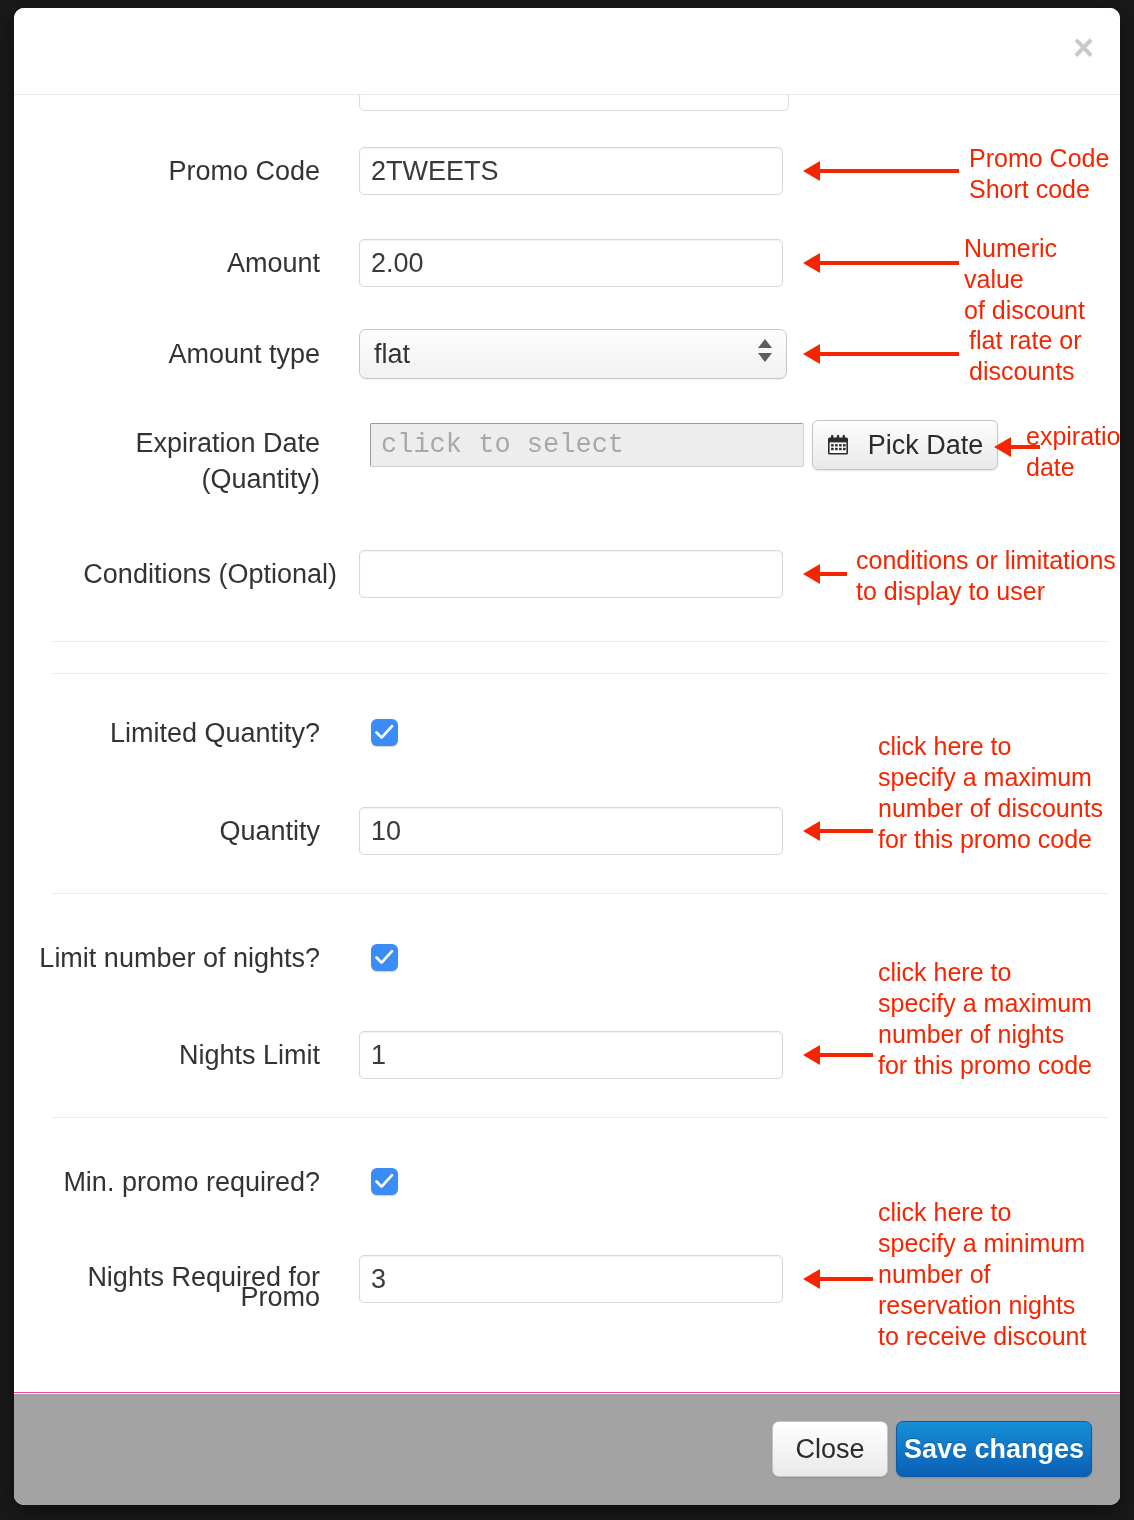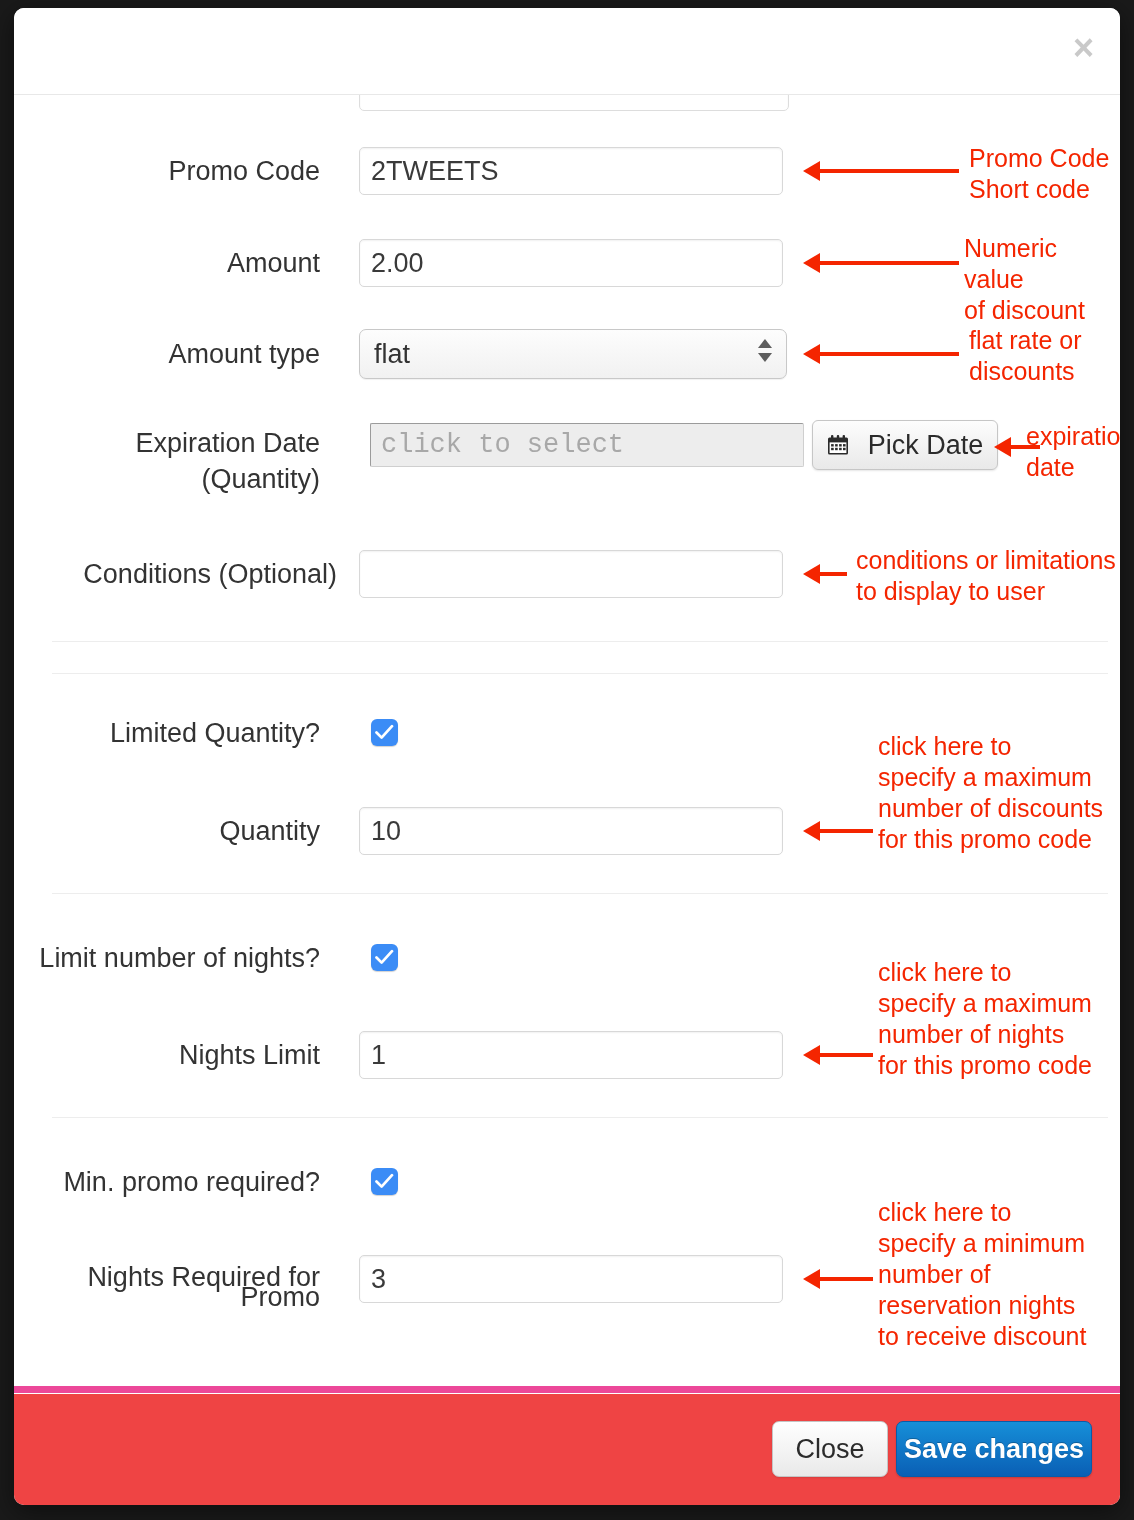--- a/index.html
+++ b/index.html
@@ -71,22 +71,22 @@
   .modal-body {
     position: relative;
     flex: 1 1 auto;
     background: #fff;
     overflow: hidden;
   }
 
   .modal-footer {
     position: relative;
     flex: 0 0 112px;
-    background: #ef4444;
-    border-top: 7px solid #ec4899;
+    background: #a3a3a3;
+    border-top: 1px solid #ec4899;
     box-shadow: inset 0 1px 0 #ffffff;
     padding-left: 16px;
   }
 
   
   .clipped-input {
     position: absolute;
     left: 345px;
     top: -34px;
     width: 428px;

